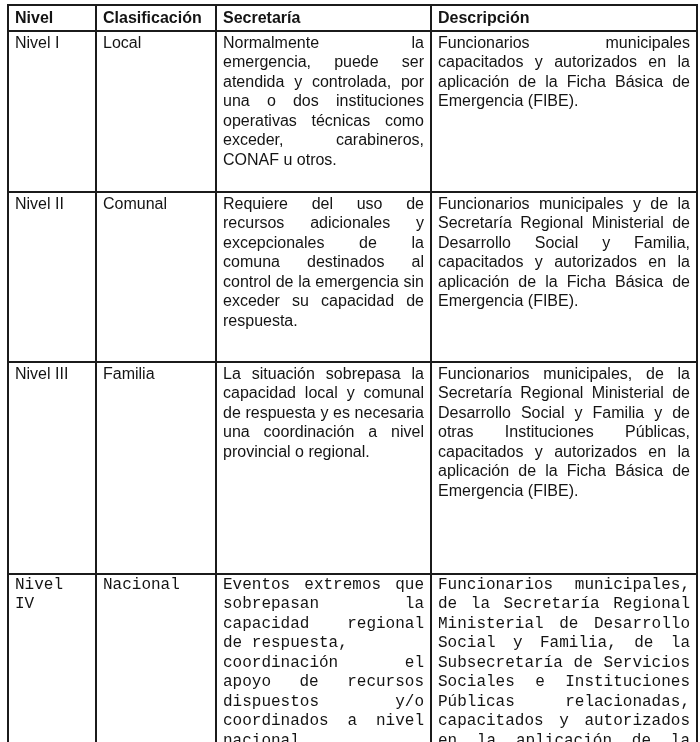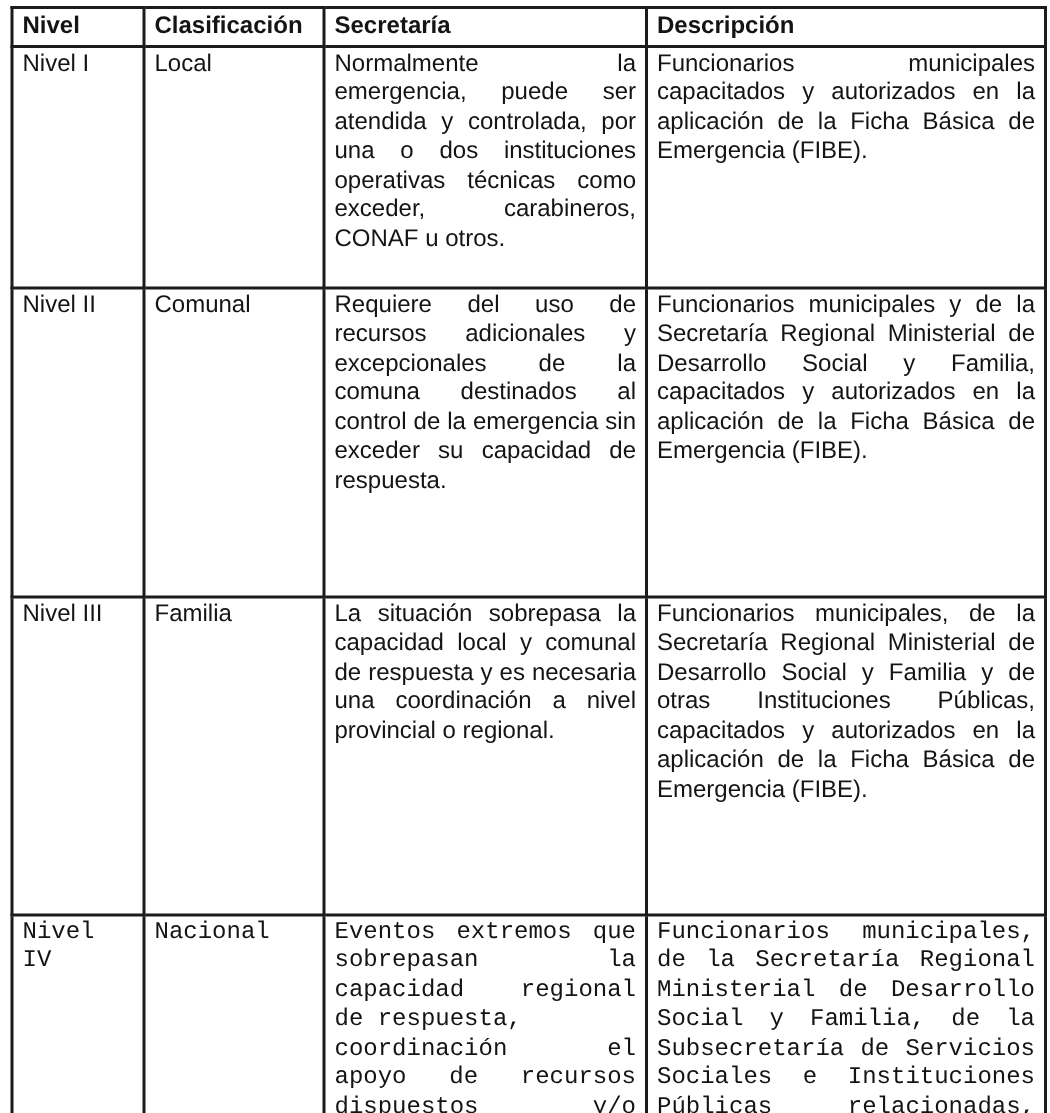--- a/index.html
+++ b/index.html
@@ -37,21 +37,21 @@
     font-weight: bold;
     padding-top: 2px;
     white-space: nowrap;
   }
   .doc-table td.just {
     text-align: justify;
     white-space: pre-line;
   }
   tr.hdr        { height: 22px; }
   tr.r-nivel-1  { height: 161px; }
-  tr.r-nivel-2  { height: 206px; border-radius: 28px; }
+  tr.r-nivel-2  { height: 170px; border-radius: 28px; }
   tr.r-nivel-3  { height: 212px; }
   tr.r-nivel-4  { height: 193px; font-family: Liberation Mono, monospace; }
   .source-note {
     margin-top: 3px;
     padding-left: 3px;
     font-size: 16px;
     line-height: 20px;
   }
 </style>
 </head>

